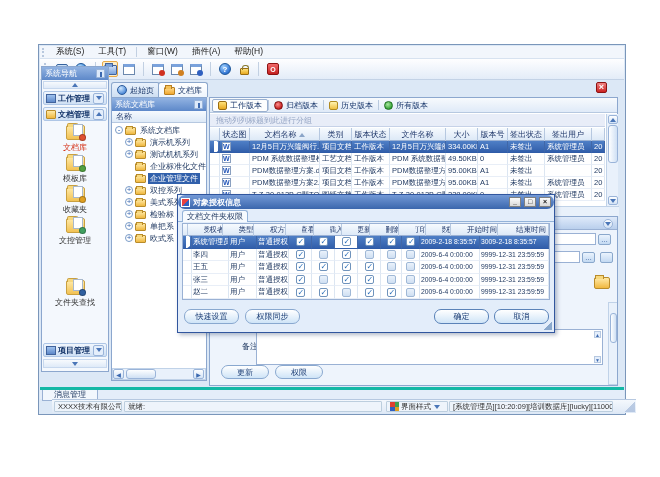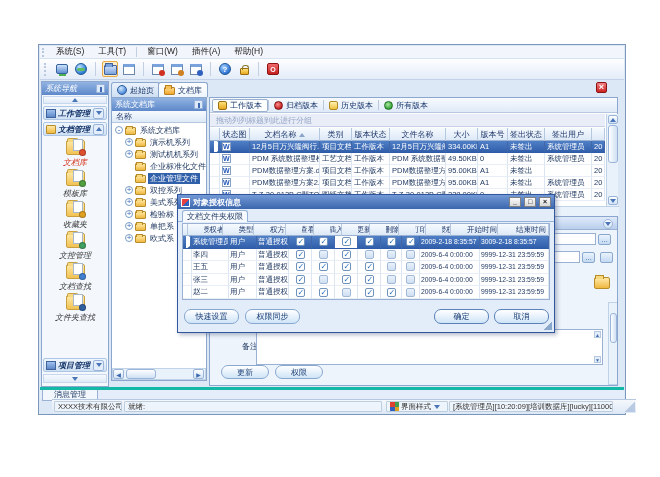--- a/index.html
+++ b/index.html
@@ -19,21 +19,21 @@
 .ic-globe { width:12px; height:12px; border-radius:50%; background:radial-gradient(circle at 35% 30%,#bfe3ff,#2d7bd3 70%); border:1px solid #1c5699; position:relative; }
 .ic-globe:after { content:""; position:absolute; left:1px; top:4px; width:8px; height:3px; background:#5fbf60; border-radius:2px; }
 .ic-folder { width:13px; height:10px; background:linear-gradient(180deg,#cfe0f8,#7aa2dc); border:1px solid #41639c; border-radius:1px; position:relative; margin-top:2px; }
 .ic-folder:before { content:""; position:absolute; top:-3px; left:0; width:6px; height:3px; background:#7aa2dc; border:1px solid #41639c; border-bottom:none; border-radius:1px 1px 0 0; }
 .ic-win { width:12px; height:11px; background:#fff; border:1px solid #6a87ad; border-top:3px solid #7aa2dc; position:relative; }
 .ic-win .dot { position:absolute; right:-2px; bottom:-2px; width:6px; height:6px; border-radius:50%; }
 .ic-help { width:12px; height:12px; border-radius:50%; background:radial-gradient(circle at 35% 30%,#9fd0ff,#2a6fd0 75%); border:1px solid #1c5699; color:#fff; font-size:8px; font-weight:bold; display:flex; align-items:center; justify-content:center; }
 .ic-lock { width:9px; height:7px; background:linear-gradient(180deg,#ffe27a,#e8a820); border:1px solid #9a6d12; border-radius:1px; position:relative; margin-top:4px; }
 .ic-lock:before { content:""; position:absolute; top:-4px; left:1px; width:5px; height:4px; border:1.5px solid #8a7a30; border-bottom:none; border-radius:3px 3px 0 0; }
 .ic-power { width:12px; height:12px; border-radius:2px; background:linear-gradient(180deg,#f0696a,#c41f1f); border:1px solid #8d1212; color:#fff; font-size:7px; font-weight:bold; display:flex; align-items:center; justify-content:center; }
-.sidebar { position:absolute; left:2px; top:36px; width:68px; height:306px; background:#f4f8fd; border:1px solid #8ca7ce;font-style:italic; }
+.sidebar { position:absolute; left:2px; top:21px; width:68px; height:306px; background:#f4f8fd; border:1px solid #8ca7ce; }
 .sb-title { position:absolute; left:0; top:0; width:100%; height:13px; background:linear-gradient(180deg,#92b3e2,#5d88c9); color:#fff; font-size:8px; display:flex; align-items:center; padding:0 3px; }
 .sb-title .lbl { flex:1; }
 .pinbtn { width:9px; height:9px; background:#dce9fa; border:1px solid #9ab4d9; border-radius:1px; position:relative; flex:none; }
 .pinbtn:after { content:""; position:absolute; left:3px; top:2px; width:2px; height:5px; background:#3c69b0; }
 .sb-scrollup { position:absolute; left:1px; top:14px; width:64px; height:8px; background:linear-gradient(180deg,#f7fafd,#dfeaf8); border:1px solid #c7d8ee; display:flex; align-items:center; justify-content:center; }
 .sb-scrolldn { position:absolute; left:1px; top:292px; width:64px; height:9px; background:linear-gradient(180deg,#f7fafd,#dfeaf8); border:1px solid #c7d8ee; display:flex; align-items:center; justify-content:center; }
 .arr-up { width:0; height:0; border-left:3px solid transparent; border-right:3px solid transparent; border-bottom:4px solid #4a76b8; }
 .arr-dn { width:0; height:0; border-left:3px solid transparent; border-right:3px solid transparent; border-top:4px solid #4a76b8; }
 .sb-group { position:absolute; left:1px; width:64px; height:14px; background:linear-gradient(180deg,#f0f6fd,#cfe0f4); border:1px solid #aec6e6; border-radius:2px; display:flex; align-items:center; padding:0 2px; gap:2px; }
 .sb-group .gicon { width:10px; height:9px; flex:none; }
@@ -112,21 +112,21 @@
 .btn { background:linear-gradient(180deg,#ffffff,#cfe4f7); border:1px solid #89a8cf; border-radius:7px; color:#1a3c74; font-size:8px; display:flex; align-items:center; justify-content:center; }
 .dt-btn { position:absolute; width:48px; height:14px; }
 .msgstrip { position:absolute; left:1px; top:342px; width:584px; height:12px; background:#e4edf9; border-top:3px solid #14b8a6; }
 .msgtab { position:absolute; left:2px; top:0px; width:56px; height:11px; background:#f2f7fd; border:1px solid #9ab1d4; border-top:none; font-size:8px; color:#1c355e; text-align:center; line-height:10px; }
 .statusbar { position:absolute; left:13px; top:354px; width:584px; height:14px; background:linear-gradient(180deg,#f4f8fd,#dfe9f6); border-top:1px solid #b6c8e0; }
 .st-cell { position:absolute; top:1px; height:11px; border:1px solid #bccede; border-radius:1px; font-size:7.5px; color:#333; display:flex; align-items:center; padding:0 3px; gap:2px; background:#eef4fb; white-space:nowrap; overflow:hidden; }
 .stylegrid { width:9px; height:9px; display:grid; grid-template-columns:1fr 1fr; grid-template-rows:1fr 1fr; flex:none; }
 .stylegrid i { display:block; }
 .grip { position:absolute; right:1px; bottom:1px; width:10px; height:10px; background:linear-gradient(135deg,transparent 50%,#9ab1d4 50%); opacity:0.6; }
 .dialog { position:absolute; left:138px; top:149px; width:378px; height:139px; background:#e3edfa; border:1px solid #31569e; box-shadow:2px 2px 4px rgba(40,60,100,0.35); }
-.dlg-title { position:absolute; left:0; top:0; width:100%; height:14px; background:linear-gradient(180deg,#7399d6,#3a66ad); color:#fff; display:flex; align-items:center; padding:0 3px; gap:3px; font-size:8px; font-weight:bold; }
+.dlg-title { position:absolute; left:0; top:0; width:100%; height:14px; background:linear-gradient(180deg,#7399d6,#3a66ad); color:#fff; display:flex; align-items:center; padding:0 3px; gap:3px; font-size:8px; font-weight:bold;border-radius:7px; }
 .dlg-icon { width:9px; height:9px; background:linear-gradient(135deg,#e84040 50%,#3060c0 50%); border:1px solid #fff; flex:none; }
 .dlg-title .t { flex:1; white-space:nowrap; overflow:hidden; }
 .wbtn { width:12px; height:10px; background:linear-gradient(180deg,#fcfcfc,#d8d8d8); border:1px solid #808080; color:#111; font-size:7px; line-height:8px; text-align:center; flex:none; }
 .dlg-tabstrip { position:absolute; left:0; top:14px; width:100%; height:13px; border-bottom:1px solid #93b2d8; }
 .dlg-tab { position:absolute; left:4px; top:1px; height:12px; background:#f6fafe; border:1px solid #93b2d8; border-bottom:none; border-radius:3px 3px 0 0; font-size:8px; color:#1c355e; padding:0 4px; line-height:11px; }
 .dlg-grid { position:absolute; left:4px; top:28px; width:368px; height:77px; background:#fff; border:1px solid #9ab1d4; }
 .dlg-gh { position:absolute; left:0; top:0; width:366px; height:12px; background:linear-gradient(180deg,#f6fafe,#dde9f7); border-bottom:1px solid #9ab1d4; display:flex;gap:16px; }
 .dlg-gh .gh-cell { height:12px; font-size:7.5px; }
 .dlg-rows { position:absolute; left:0; top:12px; width:366px; height:63px; }
 .drow { position:absolute; left:0; width:366px; height:12.6px; display:flex; }
@@ -240,26 +240,20 @@
             <span class="badge" style="background: rgb(224, 160, 32);"></span>
           </div>
           <div class="ilabel">收藏夹</div>
         </div>
         <div class="sb-item" style="top: 93px;">
           <div class="ficon">
             <span class="badge" style="background: rgb(64, 160, 96);"></span>
           </div>
           <div class="ilabel">文控管理</div>
         </div>
-        <div class="sb-item" style="top: 124px;">
-          <div class="ficon">
-            <span class="badge" style="background: rgb(64, 128, 208);"></span>
-          </div>
-          <div class="ilabel">文档查找</div>
-        </div>
         <div class="sb-item" style="top: 155px;">
           <div class="ficon">
             <span class="badge" style="background: rgb(48, 96, 160);"></span>
           </div>
           <div class="ilabel">文件夹查找</div>
         </div>
       </div>
     <div class="sb-group" style="top:276px">
       <span class="gicon gicon-grid"></span>
       <span class="glabel">项目管理</span>

